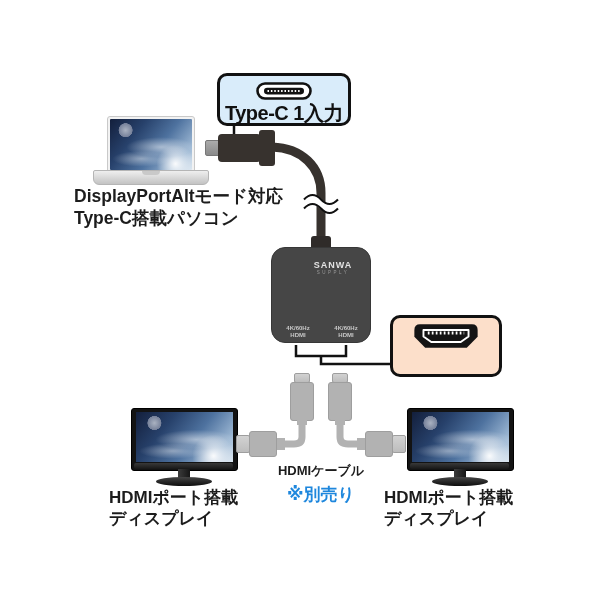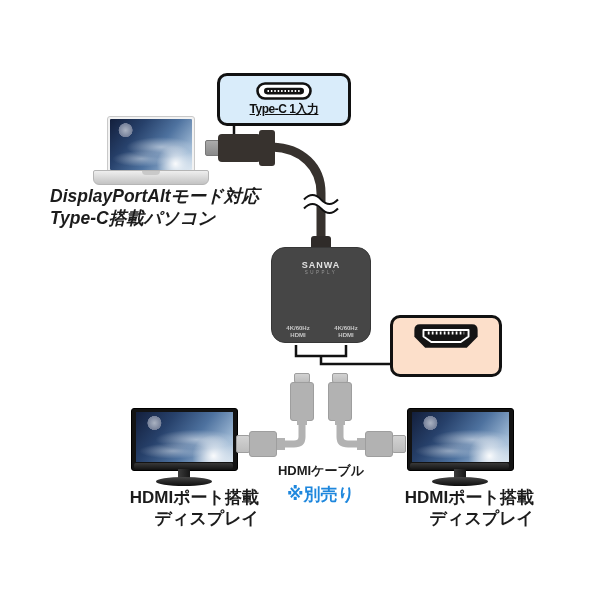--- a/index.html
+++ b/index.html
@@ -6,21 +6,21 @@
   #canvas{position:relative;width:600px;height:600px;background:#fff;overflow:hidden;
           font-family:"Liberation Sans","DejaVu Sans",sans-serif;color:#151515;}
   .abs{position:absolute;box-sizing:border-box;}
   .wires{position:absolute;left:0;top:0;z-index:2;}
   
   .label-box{position:absolute;z-index:6;border:3px solid #111;border-radius:10px;
              display:flex;flex-direction:column;align-items:center;box-sizing:border-box;}
   .label-box.typec{left:217px;top:73px;width:134px;height:53px;background:var(--typec-bg,#d9ecfa);}
   .label-box.hdmi{left:390px;top:315px;width:112px;height:62px;background:var(--hdmi-bg,#fcdfca);}
   .label-text{font-weight:700;color:#111;letter-spacing:-0.5px;line-height:1;white-space:nowrap;}
-  .typec .label-text{font-size:12px;margin-top:3px;text-decoration:underline;}
+  .typec .label-text{font-size:20px;margin-top:3px;}
   .hdmi .label-text{font-size:18px;margin-top:3px;}
   .typec svg{margin-top:6px;}
   .hdmi svg{margin-top:5px;}
   
   .sky{background:
     radial-gradient(circle at 80% 88%, rgba(255,255,255,.95) 0%, rgba(255,255,255,0) 24%),
     radial-gradient(circle 10px at 19% 22%, #aab2c1 0%, #76819a 68%, rgba(60,70,95,0) 72%),
     radial-gradient(ellipse 60% 28% at 62% 55%, rgba(255,255,255,.5), rgba(255,255,255,0) 70%),
     radial-gradient(ellipse 50% 22% at 38% 78%, rgba(255,255,255,.42), rgba(255,255,255,0) 70%),
     linear-gradient(128deg,#131f3c 0%,#27416b 30%,#4e729f 58%,#9db8d4 85%,#d8e4ef 100%);}
@@ -43,44 +43,44 @@
   .monitor .bezel:after{content:"";position:absolute;left:2px;bottom:1px;width:99px;height:6px;
                   background:linear-gradient(rgba(255,255,255,.16),rgba(255,255,255,.02));border-radius:2px;}
   .monitor .screen{position:absolute;left:4px;top:3px;width:97px;height:50px;}
   .monitor .neck{position:absolute;left:47px;top:61px;width:12px;height:9px;
                  background:linear-gradient(90deg,#3c3c3c,#161616);}
   .monitor .base{position:absolute;left:25px;top:69px;width:56px;height:9px;border-radius:50%;
                  background:linear-gradient(#454545,#0d0d0d);}
   
   .adapter{left:271px;top:247px;width:100px;height:96px;z-index:4;background:var(--adapter-gray,#464646);
            border:1px solid #373737;border-radius:14px;}
-  .brand{position:absolute;left:0;top:13px;width:100%;text-align:center;line-height:1;}
+  .brand{position:absolute;left:12px;top:13px;width:100%;text-align:center;line-height:1;}
   .brand .b1{font-size:9px;font-weight:700;color:#e2e2e2;letter-spacing:1px;}
   .brand .b2{font-size:4.5px;color:#9a9a9a;letter-spacing:2.5px;margin-top:1px;}
   .portlabel{position:absolute;top:77px;width:40px;text-align:center;font-size:6px;line-height:7px;
              color:#c8c8c8;font-weight:700;}
   .portlabel.p0{left:6px;} .portlabel.p1{left:54px;}
   .relief{left:311px;top:236px;width:20px;height:13px;background:#2f2b29;border-radius:3px 3px 0 0;z-index:4;}
   
   .plug-tip{left:205px;top:140px;width:15px;height:16px;background:linear-gradient(#ababab,#8a8a8a);
             border:1px solid #777;border-radius:2px;z-index:3;}
   .plug-body{left:218px;top:134px;width:43px;height:28px;background:var(--plug-dark,#37322e);
              border-radius:4px;z-index:3;}
   .plug-back{left:259px;top:130px;width:16px;height:36px;background:var(--plug-dark,#37322e);
              border-radius:3px;z-index:3;}
   
   .gtip{background:linear-gradient(#d2d2d2,#bdbdbd);border:1px solid #9e9e9e;border-radius:2px;z-index:3;}
   .gbody{background:var(--cable-gray,#b2b2b2);border:1px solid #9e9e9e;border-radius:3px;z-index:3;}
   .gneck{background:var(--cable-gray,#b2b2b2);z-index:3;}
   
   .caption{position:absolute;z-index:2;font-weight:700;color:#1c1c1c;}
-  .cap-laptop{left:50px;top:186px;width:250px;font-size:17.5px;line-height:21.5px;text-align:left;font-style:italic;}
+  .cap-laptop{left:74px;top:186px;width:250px;font-size:17.5px;line-height:21.5px;text-align:left;}
   .cap-cable{left:221px;top:460px;width:200px;font-size:13px;text-align:center;line-height:21px;}
   .cap-note{left:221px;top:483px;width:200px;font-size:17px;text-align:center;color:var(--note-blue,#1e87dd);}
-  .cap-disp{width:150px;font-size:17px;line-height:21px;text-align:right;top:487px;}
+  .cap-disp{width:150px;font-size:17px;line-height:21px;text-align:left;top:487px;}
   .cap-disp.left{left:109px;} .cap-disp.right{left:384px;}
 </style>
 </head>
 <body>
 
 <div id="canvas">
 
   <div class="abs laptop">
     <div class="lid">
       <div class="screen sky"></div>

